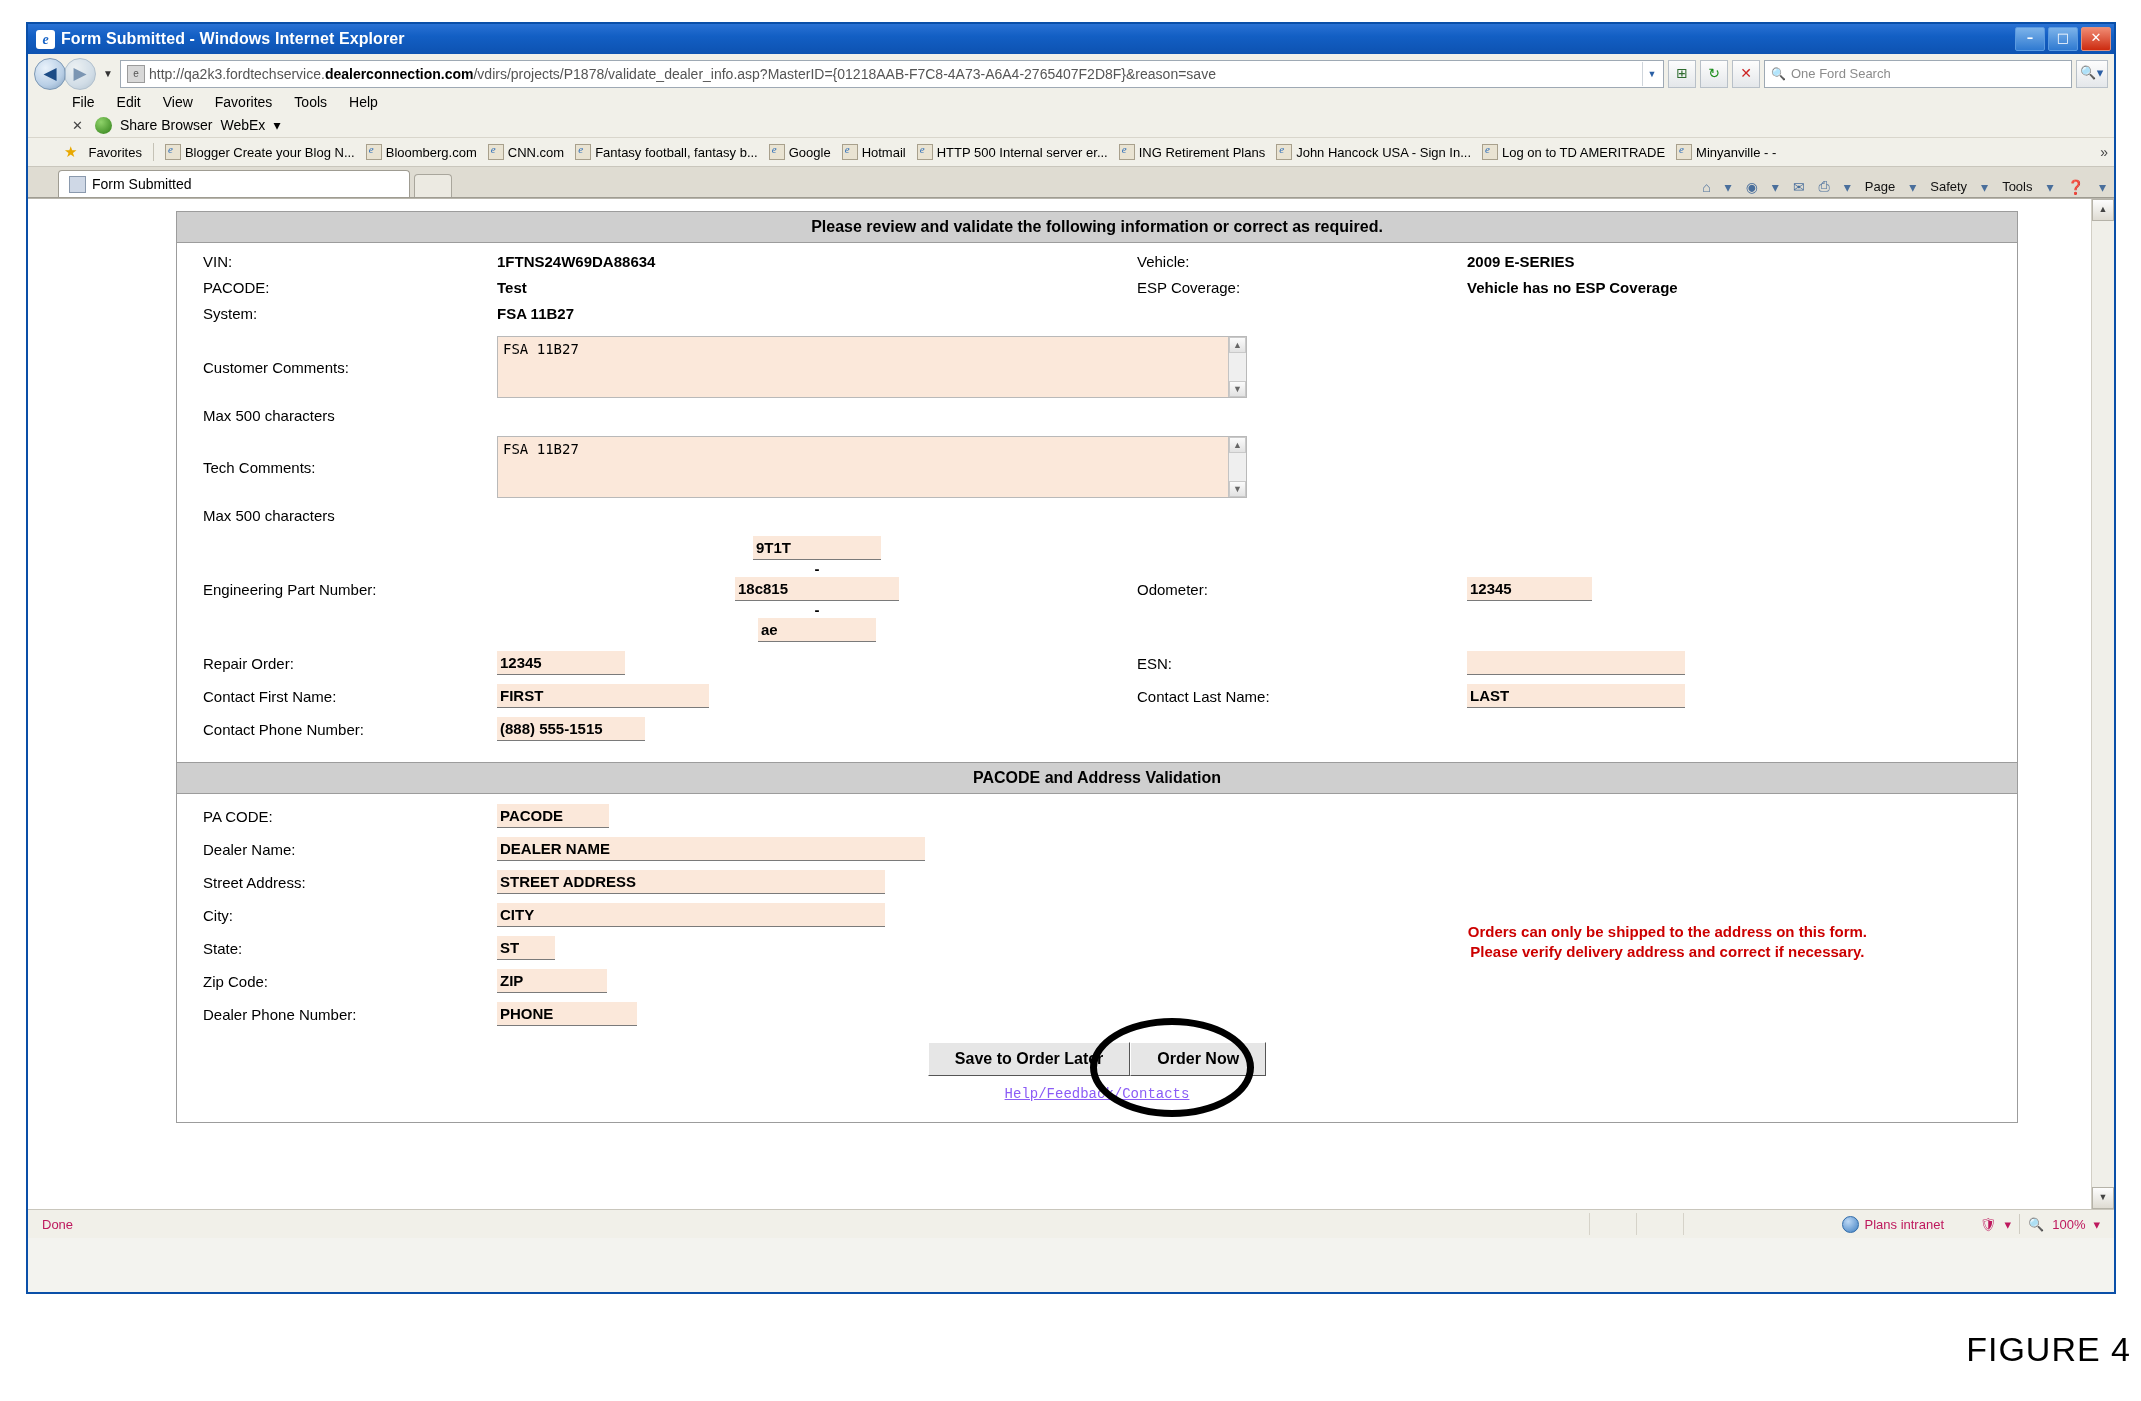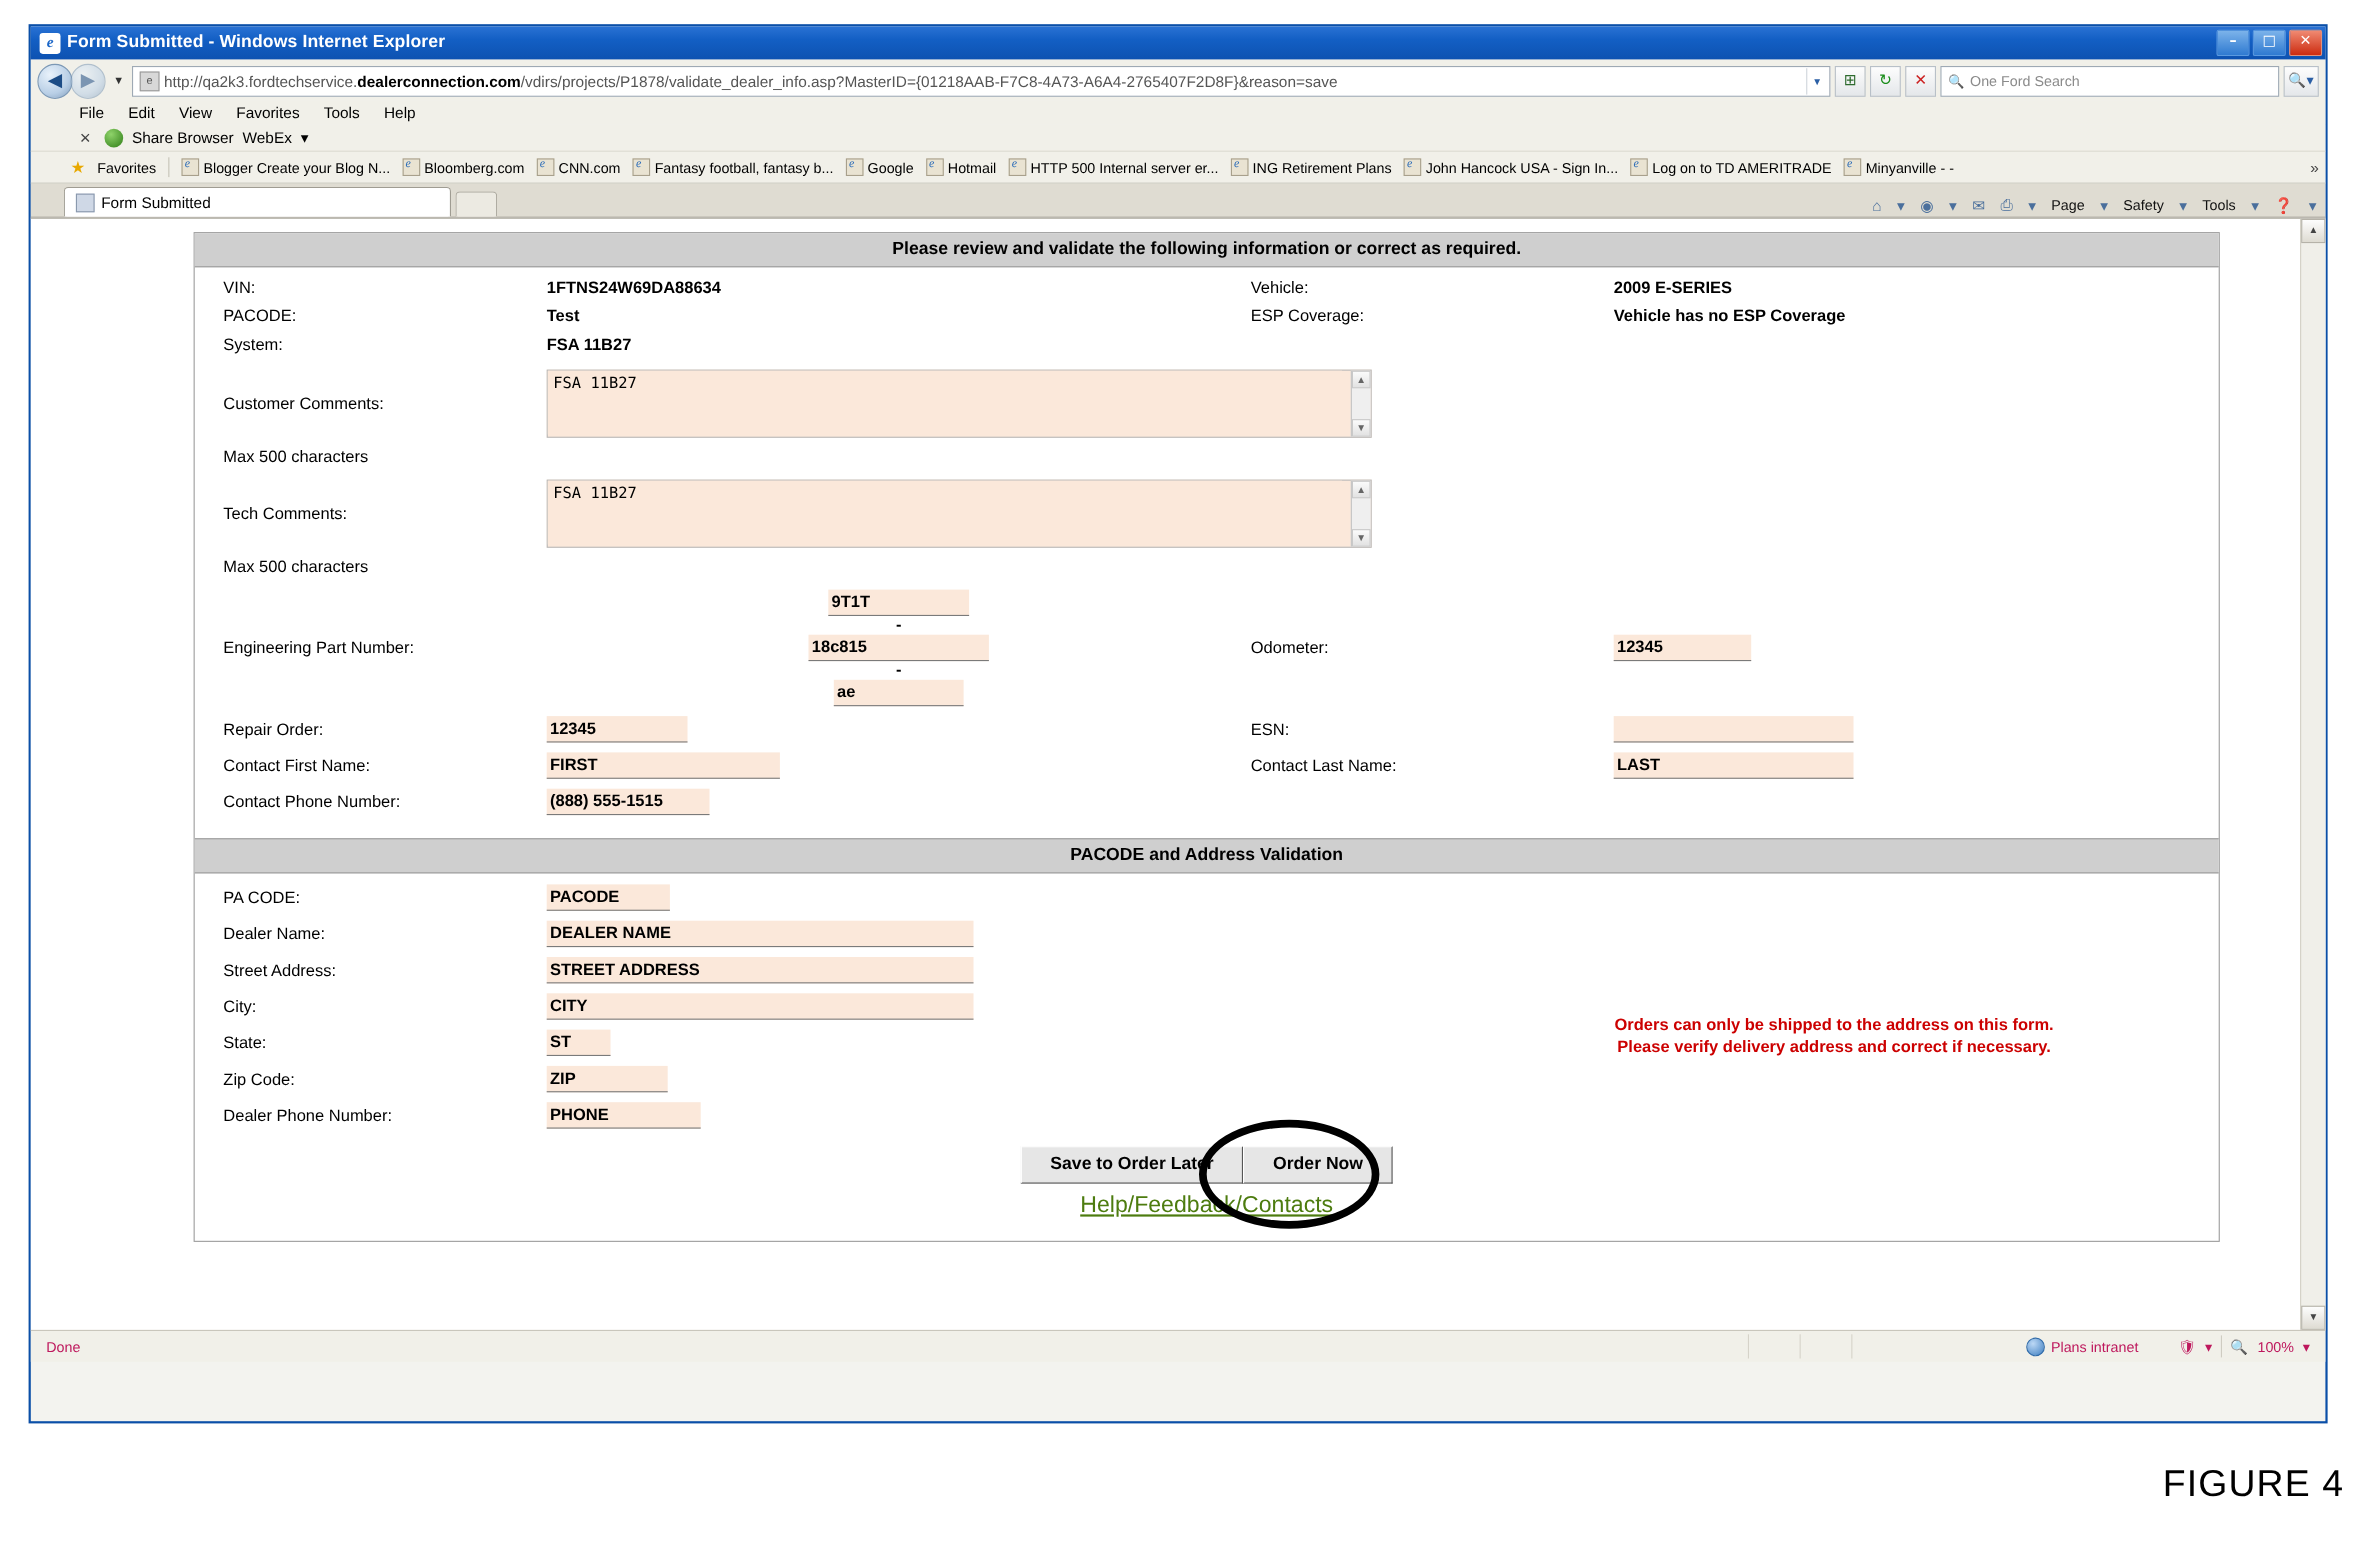--- a/index.html
+++ b/index.html
@@ -331,21 +331,21 @@
     font-weight: bold;
     font-size: 16px;
     padding: 7px 26px;
     font-family: "Liberation Sans", sans-serif;
   }
   .helplink {
     text-align: center;
     margin-top: 8px;
     padding-bottom: 14px;
   }
-  .helplink a { color: #4d7c0f; font-size: 21px; }
+  .helplink a { color: #8b5cf6; font-size: 14px; font-family: Liberation Mono, monospace; }
 
   .circle {
     position: absolute;
     width: 150px; height: 85px;
     border: 7px solid #000;
     border-radius: 50%;
     left: 1090px;
     top: 1018px;
     pointer-events: none;
   }
@@ -616,21 +616,21 @@
           <div>Orders can only be shipped to the address on this form.</div>
           <div>Please verify delivery address and correct if necessary.</div>
         </div>
 
         <div class="row">
           <div class="lab">PA CODE:</div>
           <input class="tf" style="width: 112px;" value="PACODE">
         </div>
         <div class="row">
           <div class="lab">Dealer Name:</div>
-          <input class="tf" style="width: 388px;" value="DEALER NAME">
+          <input class="tf" style="width: 428px;" value="DEALER NAME">
         </div>
         <div class="row">
           <div class="lab">Street Address:</div>
           <input class="tf" style="width: 388px;" value="STREET ADDRESS">
         </div>
         <div class="row">
           <div class="lab">City:</div>
           <input class="tf" style="width: 388px;" value="CITY">
         </div>
         <div class="row">

